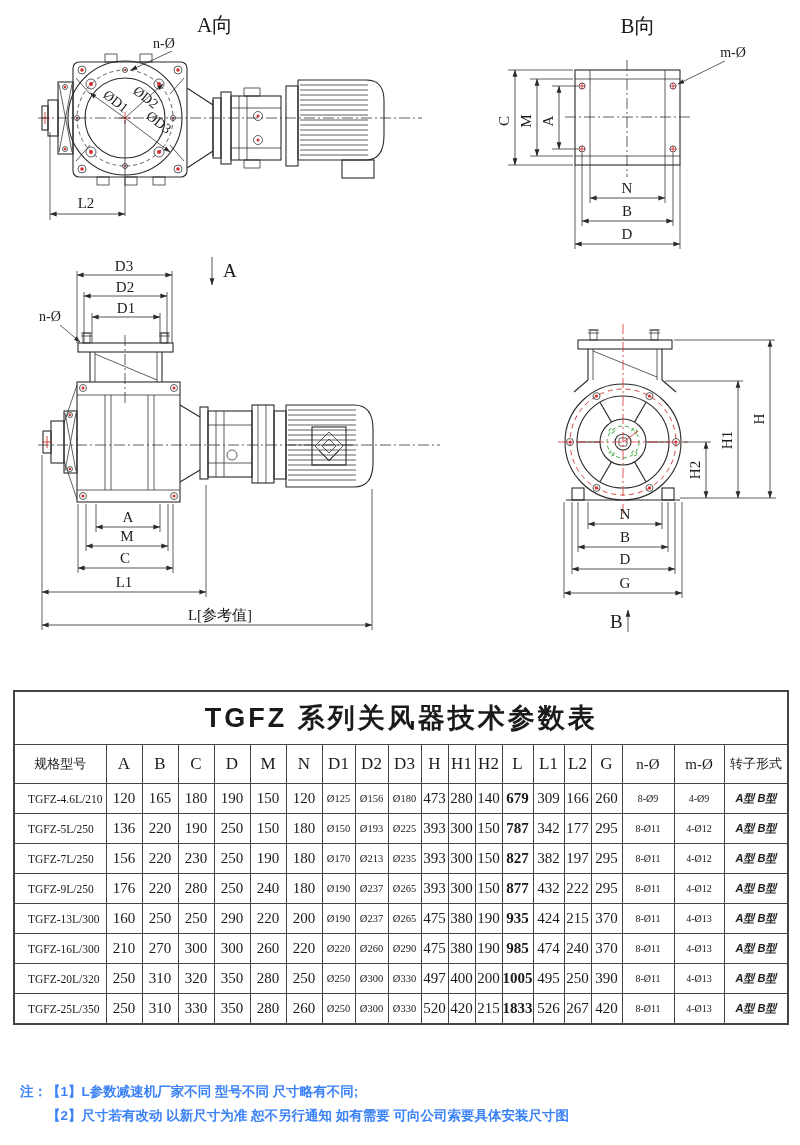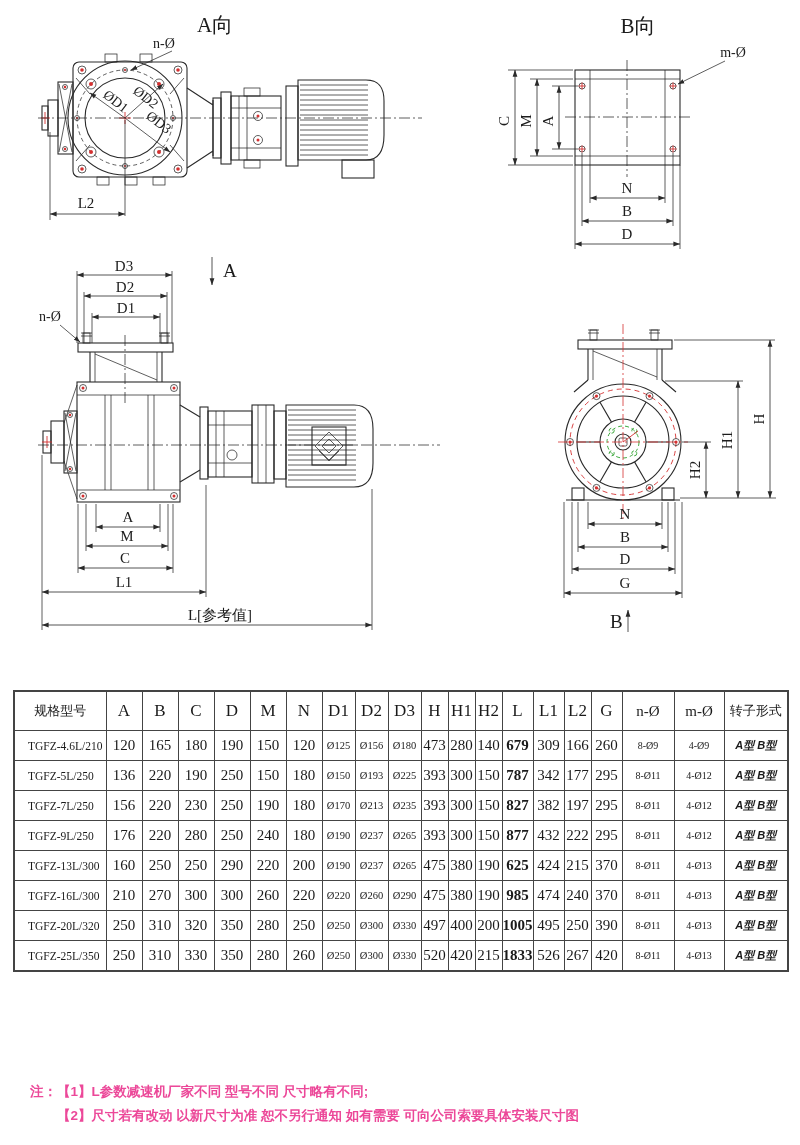--- a/index.html
+++ b/index.html
@@ -33,22 +33,22 @@
   table.params .t-h{height:38px;font-size:17px;}
   table.params .t-h.c0,table.params .t-h.c19{font-size:13px;font-weight:normal;
     font-family:"Liberation Sans",sans-serif;}
   table.params .t-h.c17,table.params .t-h.c18{font-size:15px;}
   table.params .t-c.c0{font-size:11.5px;text-align:left;padding-left:13px;}
   table.params .t-c.c7,table.params .t-c.c8,table.params .t-c.c9{font-size:10.5px;}
   table.params .t-c.c13{font-size:15px;font-weight:bold;}
   table.params .t-c.c17,table.params .t-c.c18{font-size:10px;margin-top:11px;}
   table.params .t-c.c19{font-size:11px;font-weight:bold;font-family:"Liberation Sans",sans-serif;font-style:italic;}
   
-  .notes{position:absolute;left:30px;top:1080px;font-family:"Liberation Sans",sans-serif;
-    font-size:13.5px;font-weight:bold;color:#ec4899;line-height:1.75;}
+  .notes{position:absolute;left:20px;top:1080px;font-family:"Liberation Sans",sans-serif;
+    font-size:13.5px;font-weight:bold;color:#3b82f6;line-height:1.75;}
   .note-line{white-space:nowrap;}
   .note-line.ind{padding-left:27px;}
 </style>
 </head>
 <body>
 
 <div class="page">
 
   <svg style="left:30px;top:8px;" width="400" height="236" viewBox="0 0 400 236">
     <defs>
@@ -424,20 +424,23 @@
         <col style="width: 31px;">
         <col style="width: 31px;">
         <col style="width: 27px;">
         <col style="width: 31px;">
         <col style="width: 52px;">
         <col style="width: 50px;">
         <col style="width: 64px;">
       </colgroup>
       <tbody>
         <tr>
+          <td colspan="20" class="t-title">TGFZ 系列关风器技术参数表</td>
+        </tr>
+        <tr>
           <td class="t-h c0">规格型号</td>
           <td class="t-h c1">A</td>
           <td class="t-h c2">B</td>
           <td class="t-h c3">C</td>
           <td class="t-h c4">D</td>
           <td class="t-h c5">M</td>
           <td class="t-h c6">N</td>
           <td class="t-h c7">D1</td>
           <td class="t-h c8">D2</td>
           <td class="t-h c9">D3</td>
@@ -547,21 +550,21 @@
           <td class="t-c c3">250</td>
           <td class="t-c c4">290</td>
           <td class="t-c c5">220</td>
           <td class="t-c c6">200</td>
           <td class="t-c c7">Ø190</td>
           <td class="t-c c8">Ø237</td>
           <td class="t-c c9">Ø265</td>
           <td class="t-c c10">475</td>
           <td class="t-c c11">380</td>
           <td class="t-c c12">190</td>
-          <td class="t-c c13">625</td>
+          <td class="t-c c13">935</td>
           <td class="t-c c14">424</td>
           <td class="t-c c15">215</td>
           <td class="t-c c16">370</td>
           <td class="t-c c17">8-Ø11</td>
           <td class="t-c c18">4-Ø13</td>
           <td class="t-c c19">A型 B型</td>
         </tr>
         <tr>
           <td class="t-c c0">TGFZ-16L/300</td>
           <td class="t-c c1">210</td>

